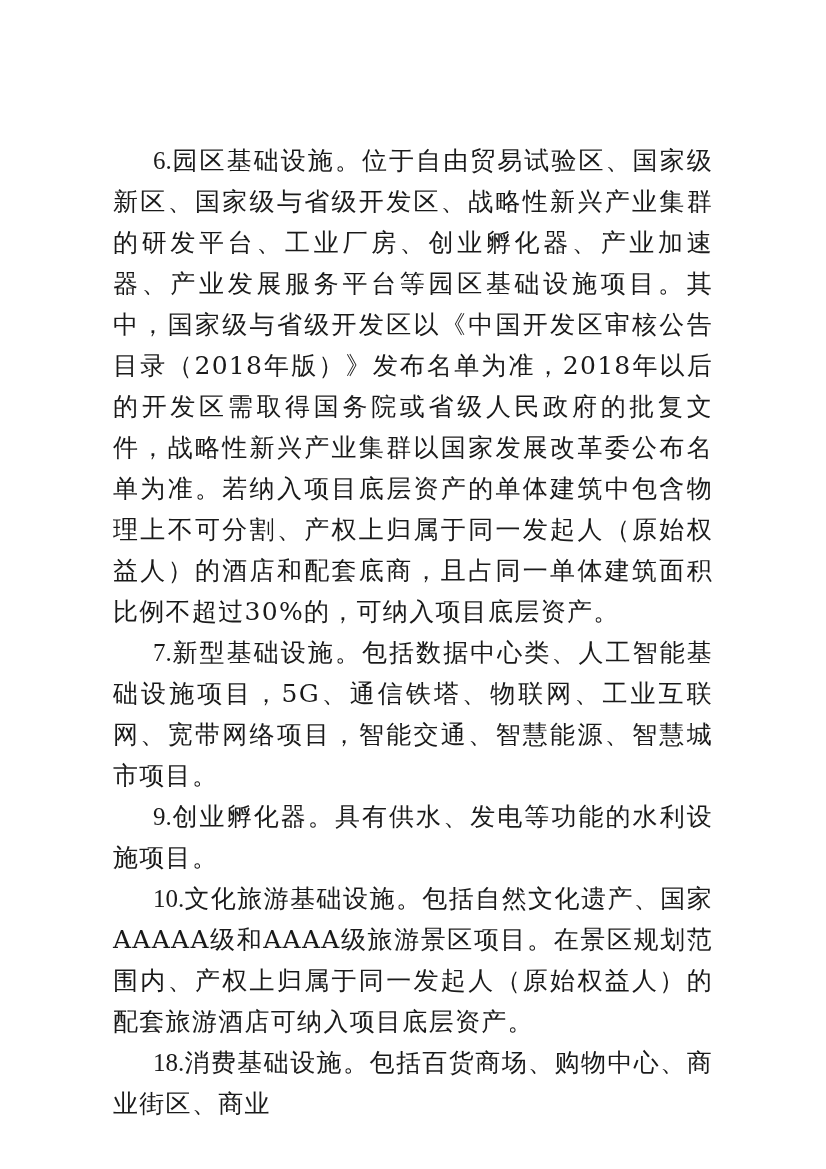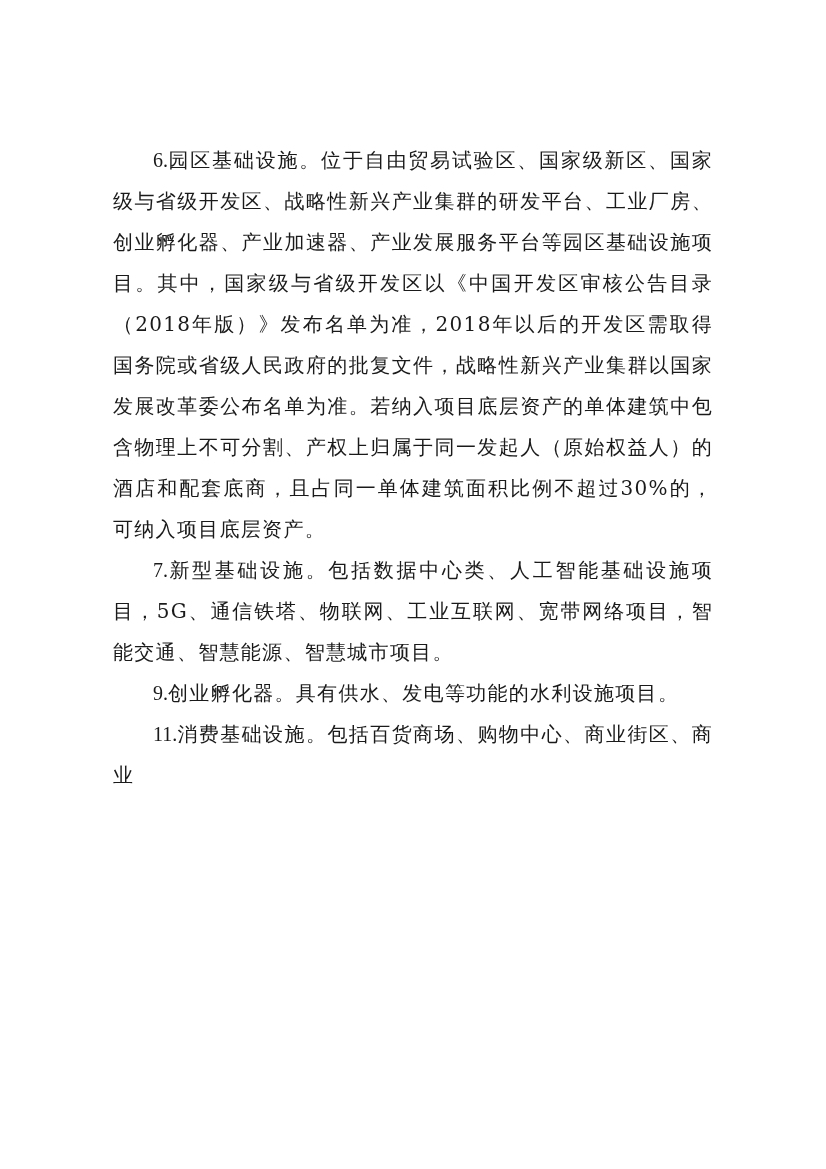--- a/index.html
+++ b/index.html
@@ -16,34 +16,35 @@
       color: #1a1a1a;
     }
     .page {
       position: absolute;
       left: 113px;
       top: 140px;
       width: 600px;
     }
     .para {
       margin: 0;
-      font-size: 20px;
+      font-size: 25px;
       line-height: 41px;
       text-indent: 40px;
       text-align: justify;
       text-justify: inter-character;
       letter-spacing: 1.3px;
       word-break: break-all;
     }
     .num {
       font-family: "Liberation Serif", serif;
       letter-spacing: 0;
     }
   </style>
 </head>
 <body>
 
 <div class="page">
   <p class="para"><span class="num">6.</span><span>园区基础设施。位于自由贸易试验区、国家级新区、国家级与省级开发区、战略性新兴产业集群的研发平台、工业厂房、创业孵化器、产业加速器、产业发展服务平台等园区基础设施项目。其中，国家级与省级开发区以《中国开发区审核公告目录（2018年版）》发布名单为准，2018年以后的开发区需取得国务院或省级人民政府的批复文件，战略性新兴产业集群以国家发展改革委公布名单为准。若纳入项目底层资产的单体建筑中包含物理上不可分割、产权上归属于同一发起人（原始权益人）的酒店和配套底商，且占同一单体建筑面积比例不超过30%的，可纳入项目底层资产。</span></p>
   <p class="para"><span class="num">7.</span><span>新型基础设施。包括数据中心类、人工智能基础设施项目，5G、通信铁塔、物联网、工业互联网、宽带网络项目，智能交通、智慧能源、智慧城市项目。</span></p>
   <p class="para"><span class="num">9.</span><span>创业孵化器。具有供水、发电等功能的水利设施项目。</span></p>
-  <p class="para"><span class="num">11.</span><span>消费基础设施。包括百货商场、购物中心、商业街区、商业</span></p>
+  <p class="para"><span class="num">10.</span><span>文化旅游基础设施。包括自然文化遗产、国家AAAAA级和AAAA级旅游景区项目。在景区规划范围内、产权上归属于同一发起人（原始权益人）的配套旅游酒店可纳入项目底层资产。</span></p>
+  <p class="para"><span class="num">18.</span><span>消费基础设施。包括百货商场、购物中心、商业街区、商业</span></p>
 </div>
 
 </body></html>

